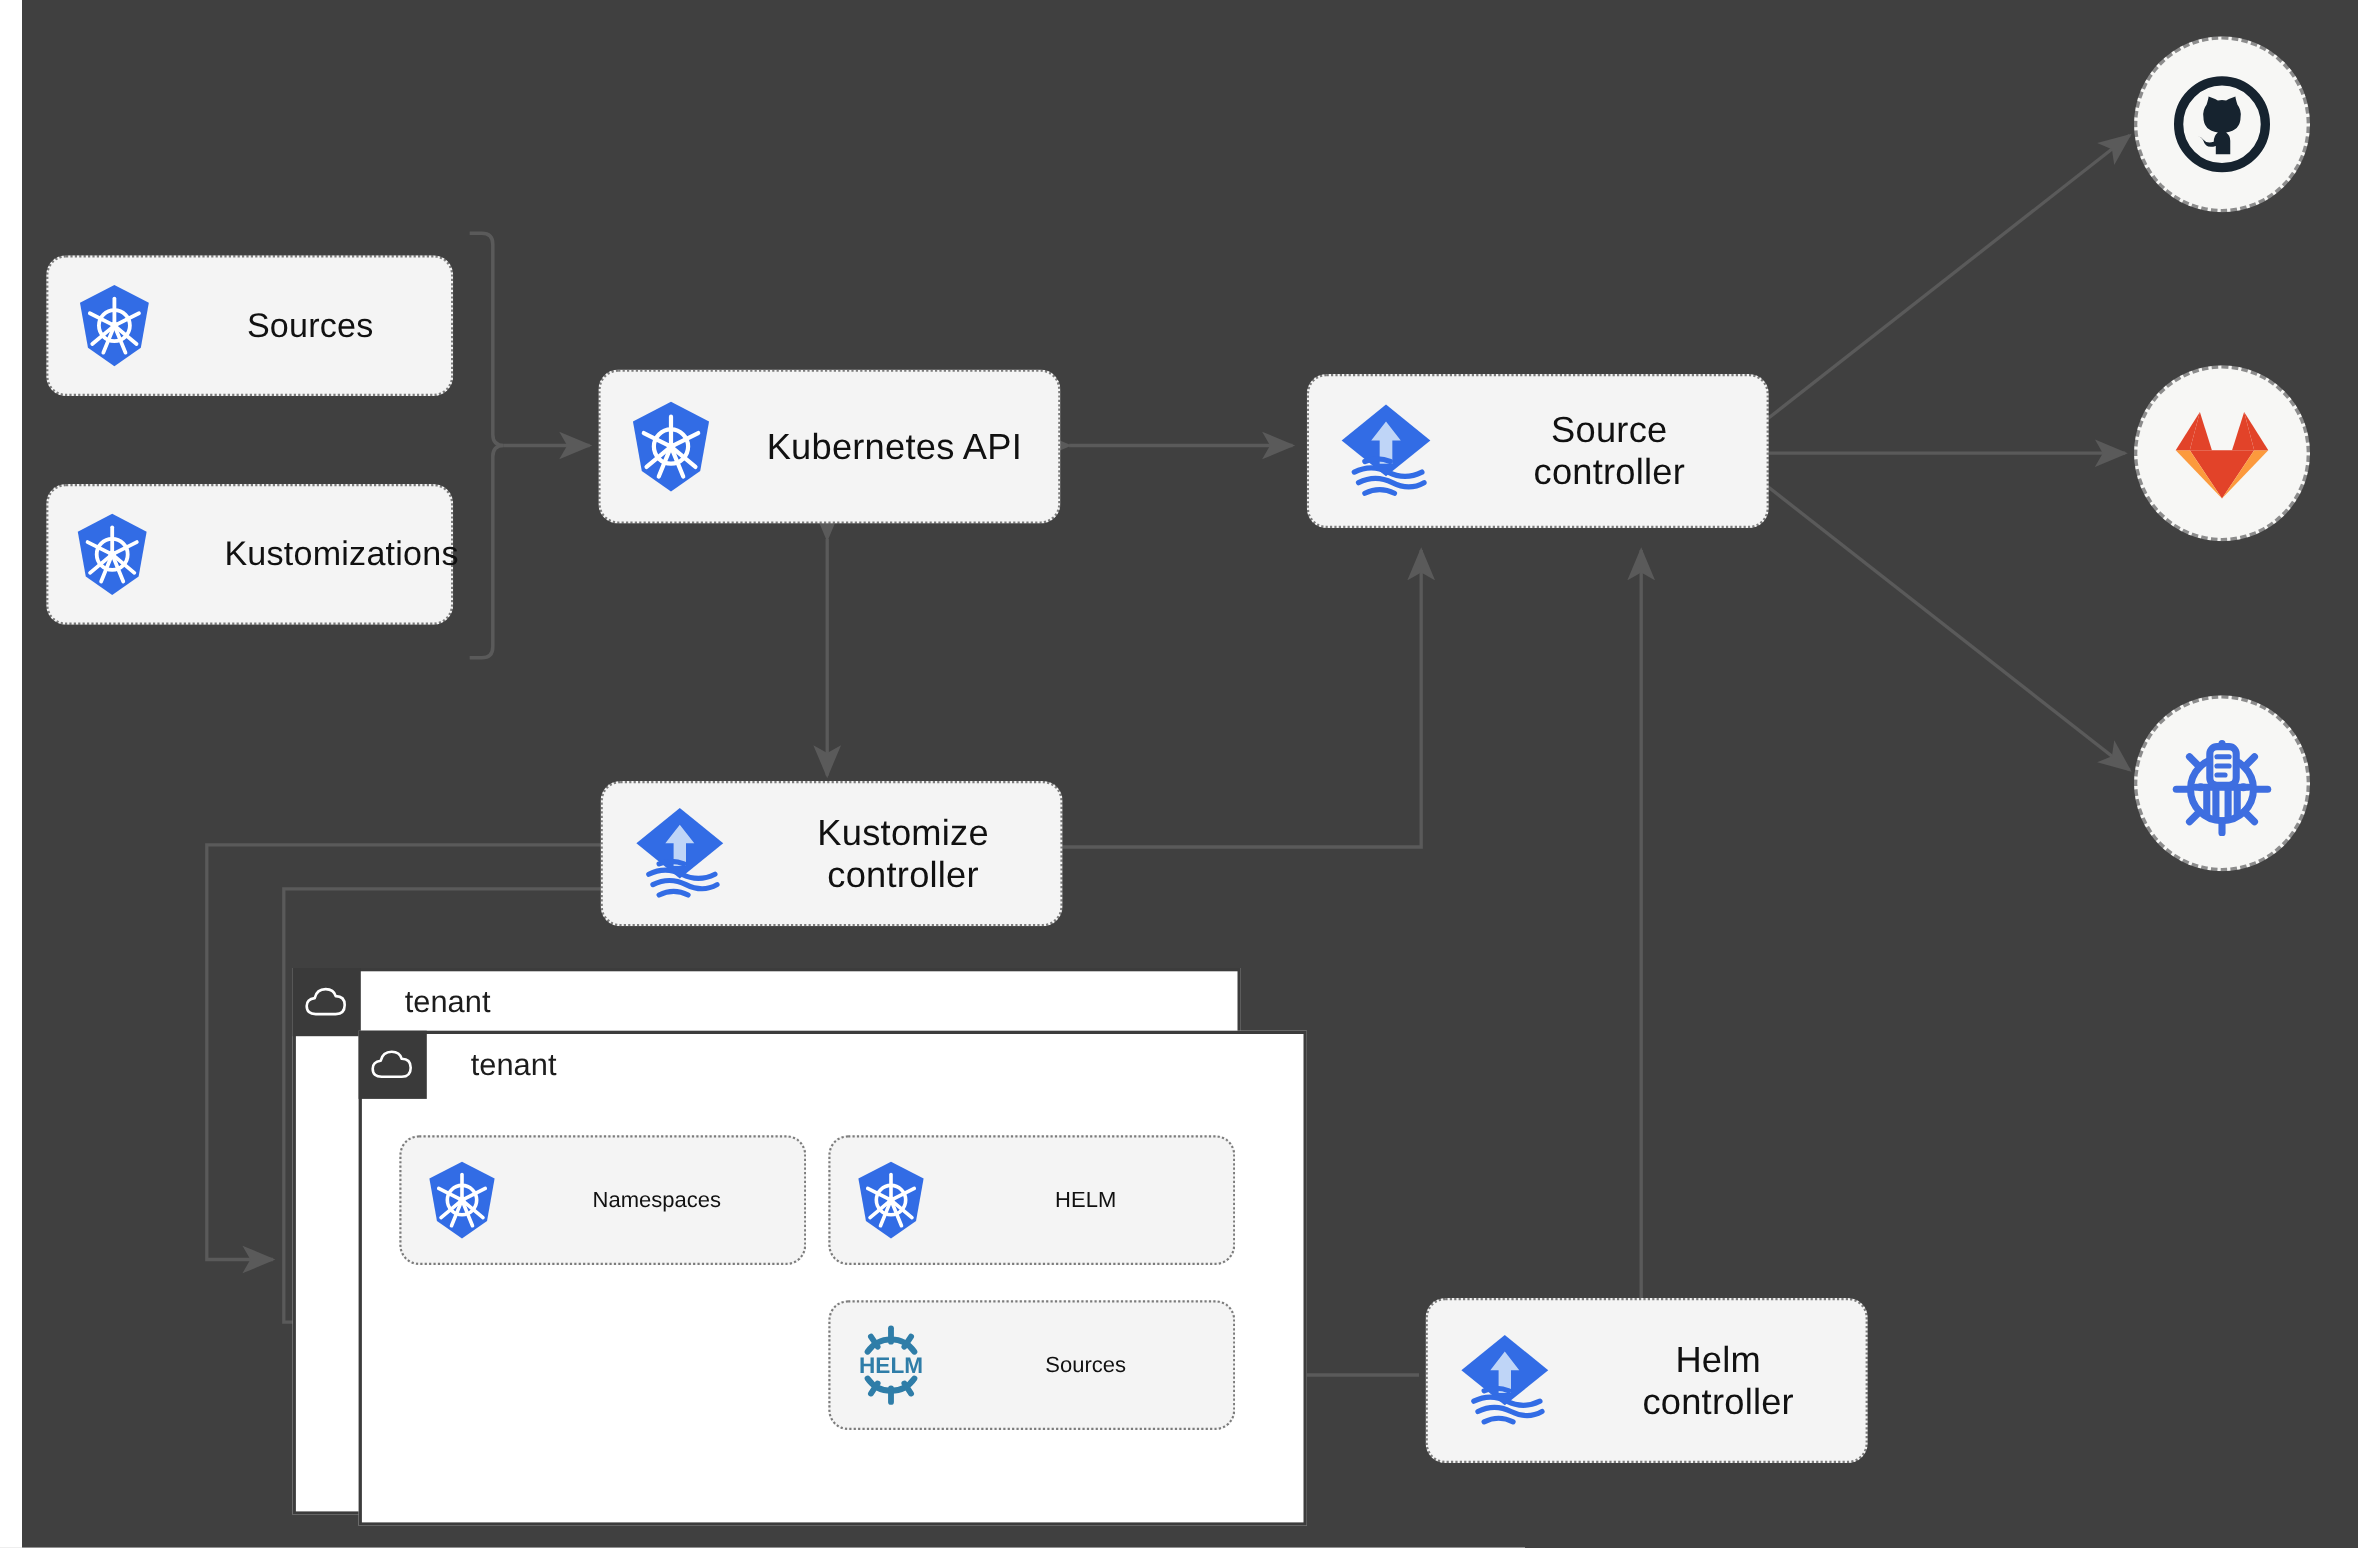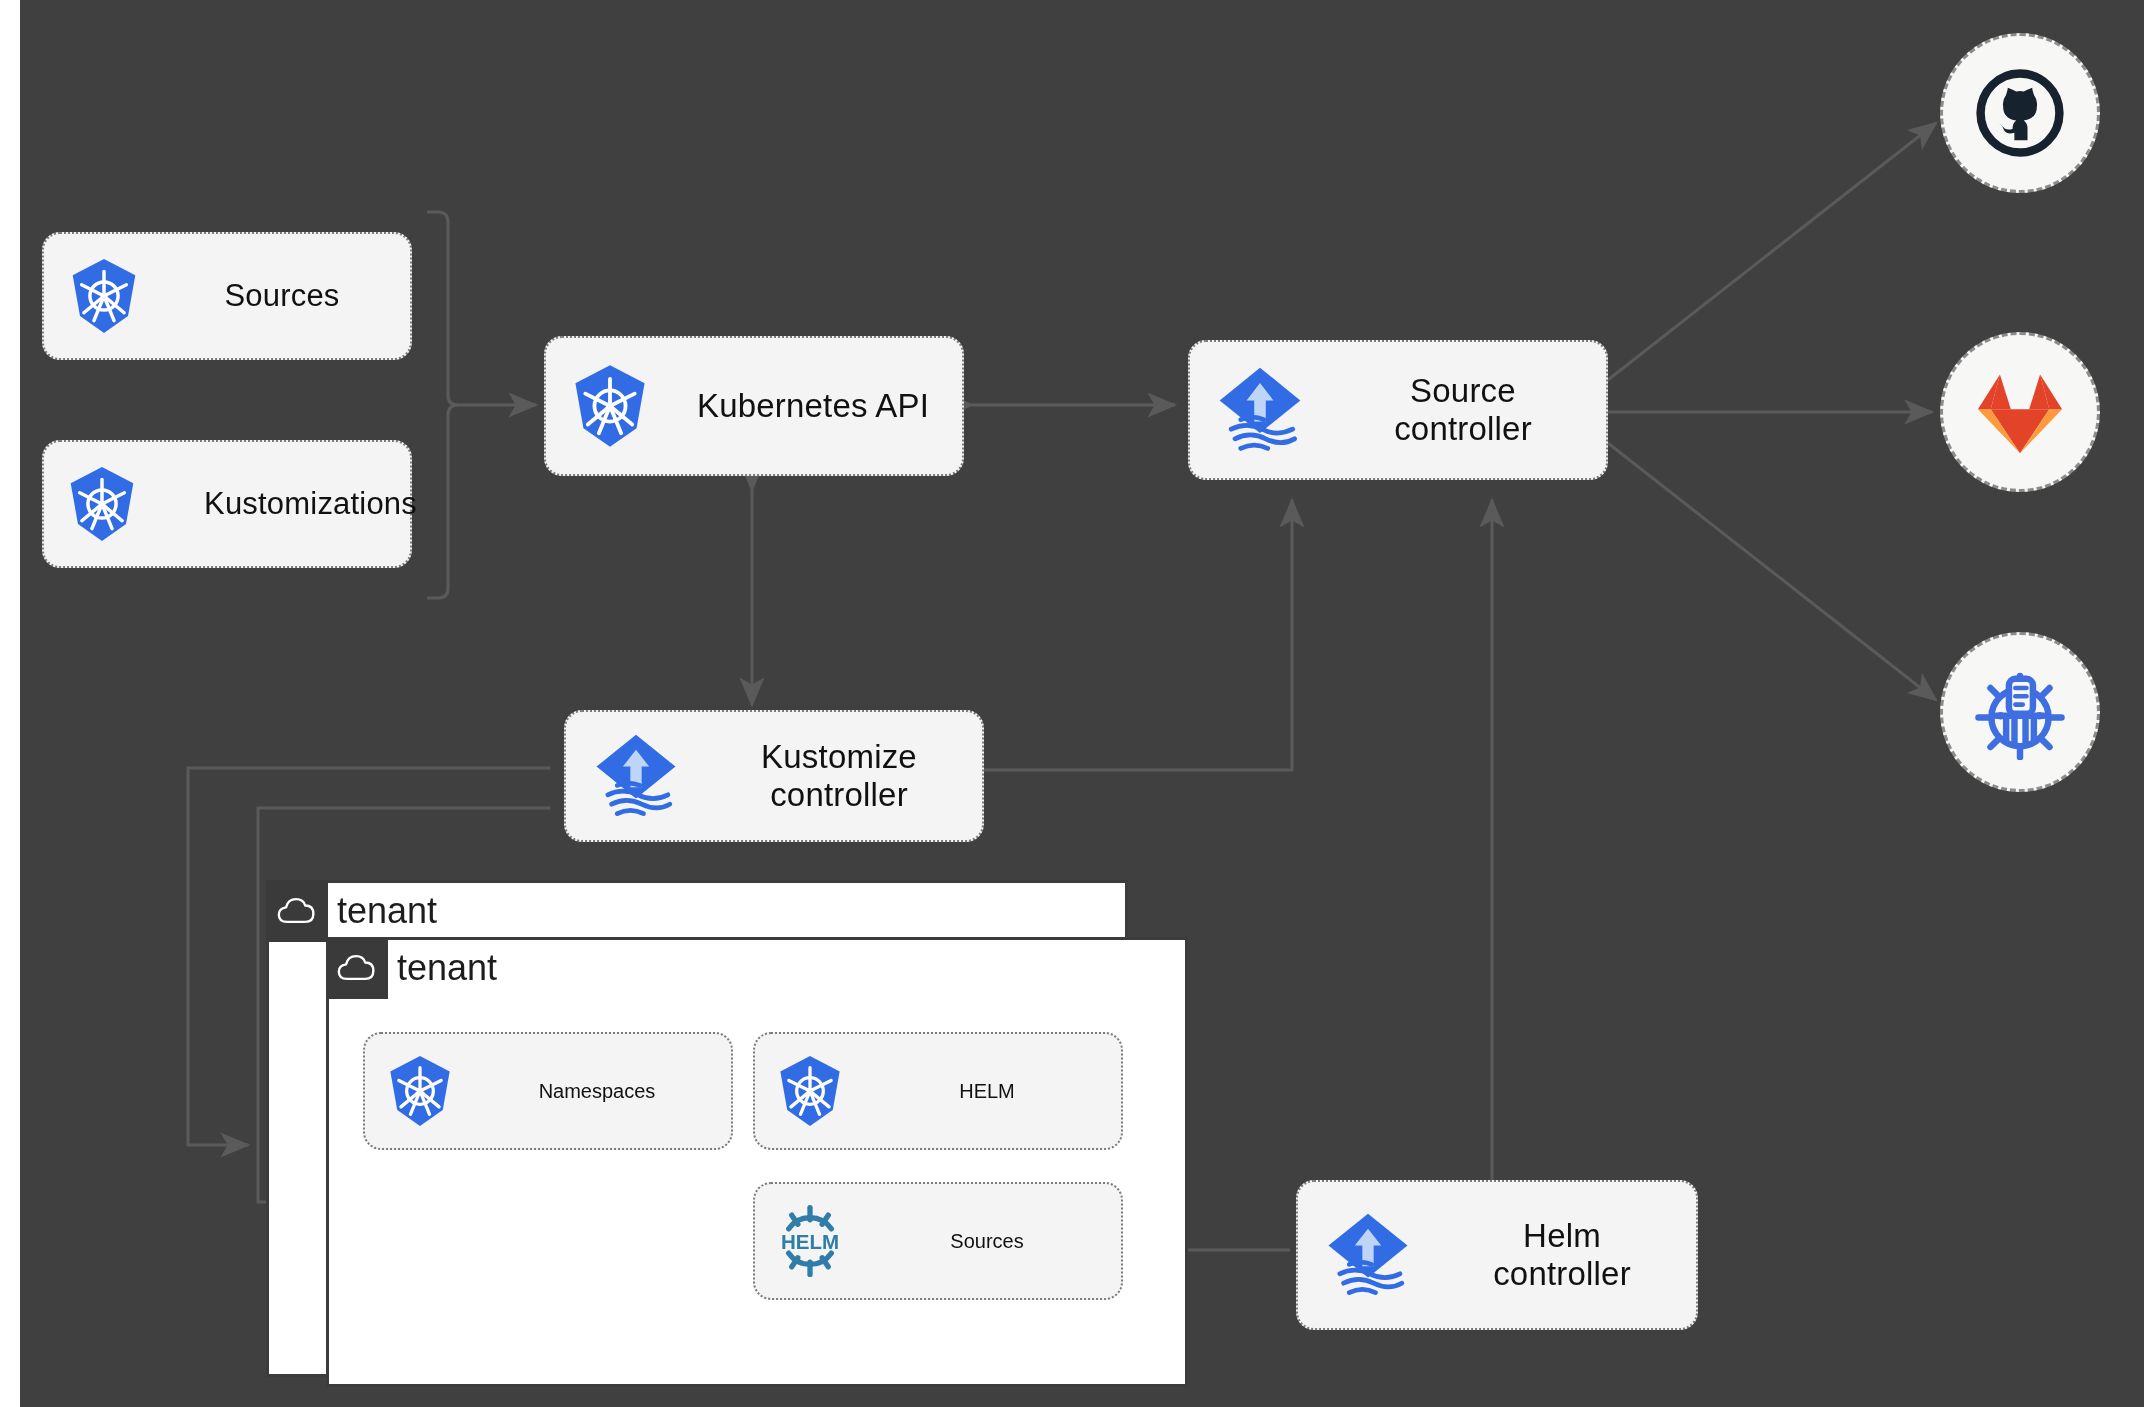--- a/index.html
+++ b/index.html
@@ -44,22 +44,22 @@
     left:-3px; top:-3px;
     display:flex;align-items:center;
   }
   .tenant .tenant-badge{
     width:62px;height:62px;
     background:#3a3a3a;
     display:flex;align-items:center;justify-content:center;
   }
   .tenant .tenant-name{
     color:#1d1d1d;
-    font-size:36px;
-    padding-left:9px;
+    font-size:28px;
+    padding-left:40px;
     line-height:62px;
   }
 
   
   .provider{
     position:absolute;
     width:160px;height:160px;
     border-radius:50%;
     border:3px dashed #8c8c8c;
     background:#f7f7f5;
@@ -192,21 +192,21 @@
           <path d="M24,80 Q40,72 56,80 Q72,88 86,80"></path>
           <path d="M30,90 Q44,83 58,90"></path>
           <path d="M30,60 Q42,55 54,60"></path>
         </g>
       </svg>
     </span>
     <span class="label">Source
 controller</span>
   </div>
 
-  <div class="node" style="left:544px;top:710px;width:420px;height:132px;">
+  <div class="node" style="left:526px;top:710px;width:420px;height:132px;">
     <span class="icon" style="width:140px;">
       <svg width="94" height="94" viewBox="0 0 100 100" aria-hidden="true">
         <polygon points="50,6 92,40 50,74 8,40" fill="#326CE5"></polygon>
         <path d="M50,22 L64,40 L56,40 L56,62 L44,62 L44,40 L36,40 Z" fill="#BFD5F7"></path>
         <g stroke="#326CE5" stroke-width="5" stroke-linecap="round" fill="none">
           <path d="M20,70 Q36,62 52,70 Q68,78 84,70"></path>
           <path d="M24,80 Q40,72 56,80 Q72,88 86,80"></path>
           <path d="M30,90 Q44,83 58,90"></path>
           <path d="M30,60 Q42,55 54,60"></path>
         </g>

